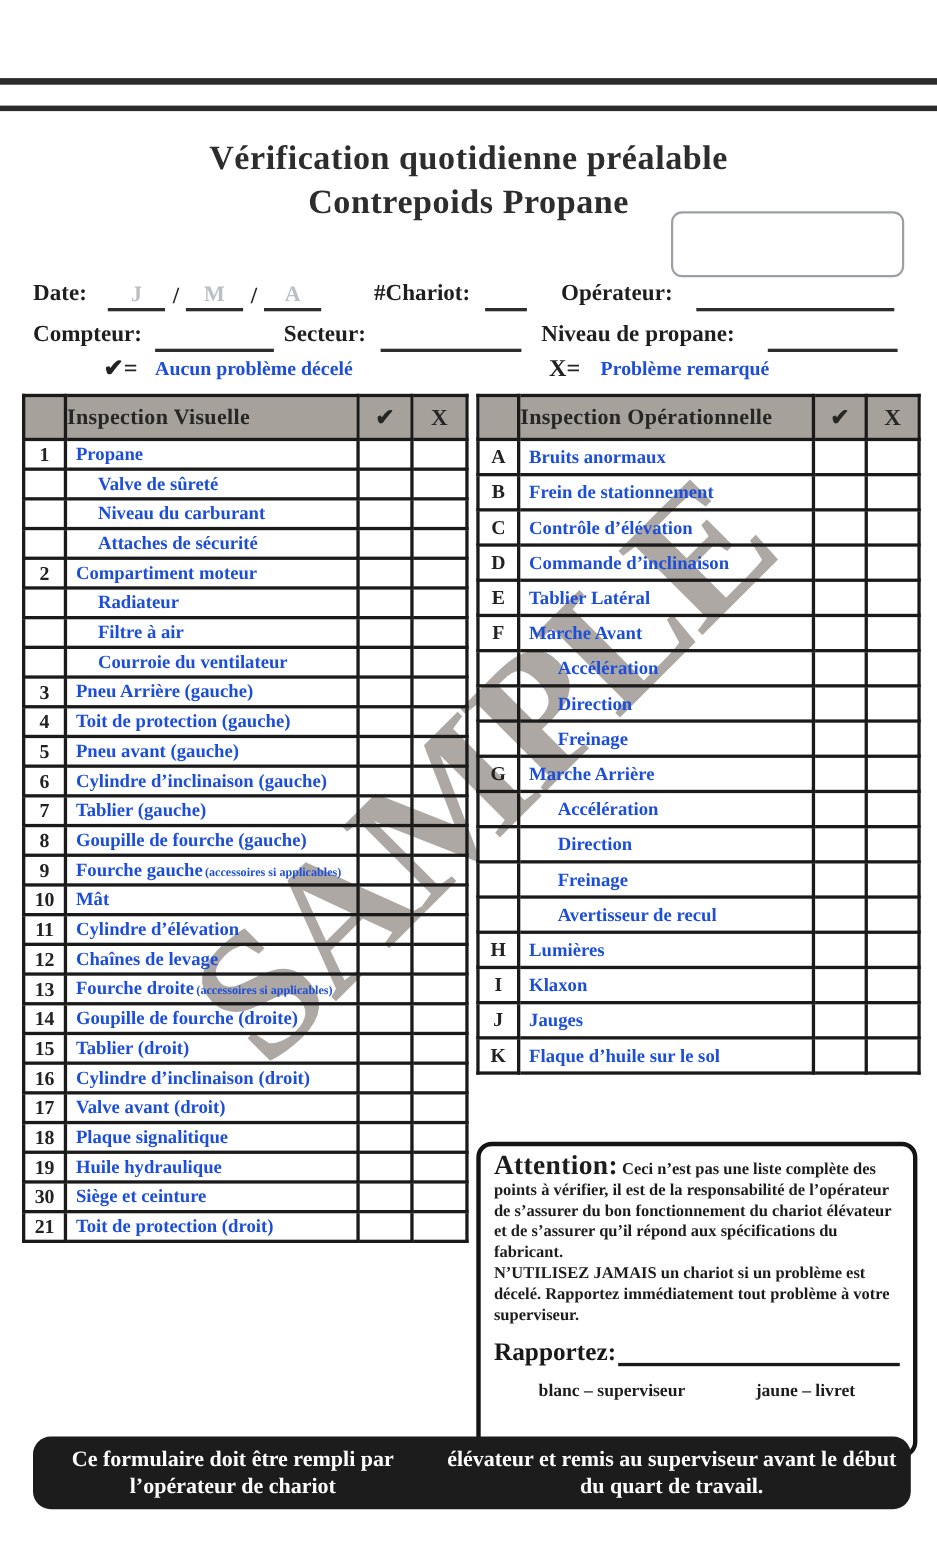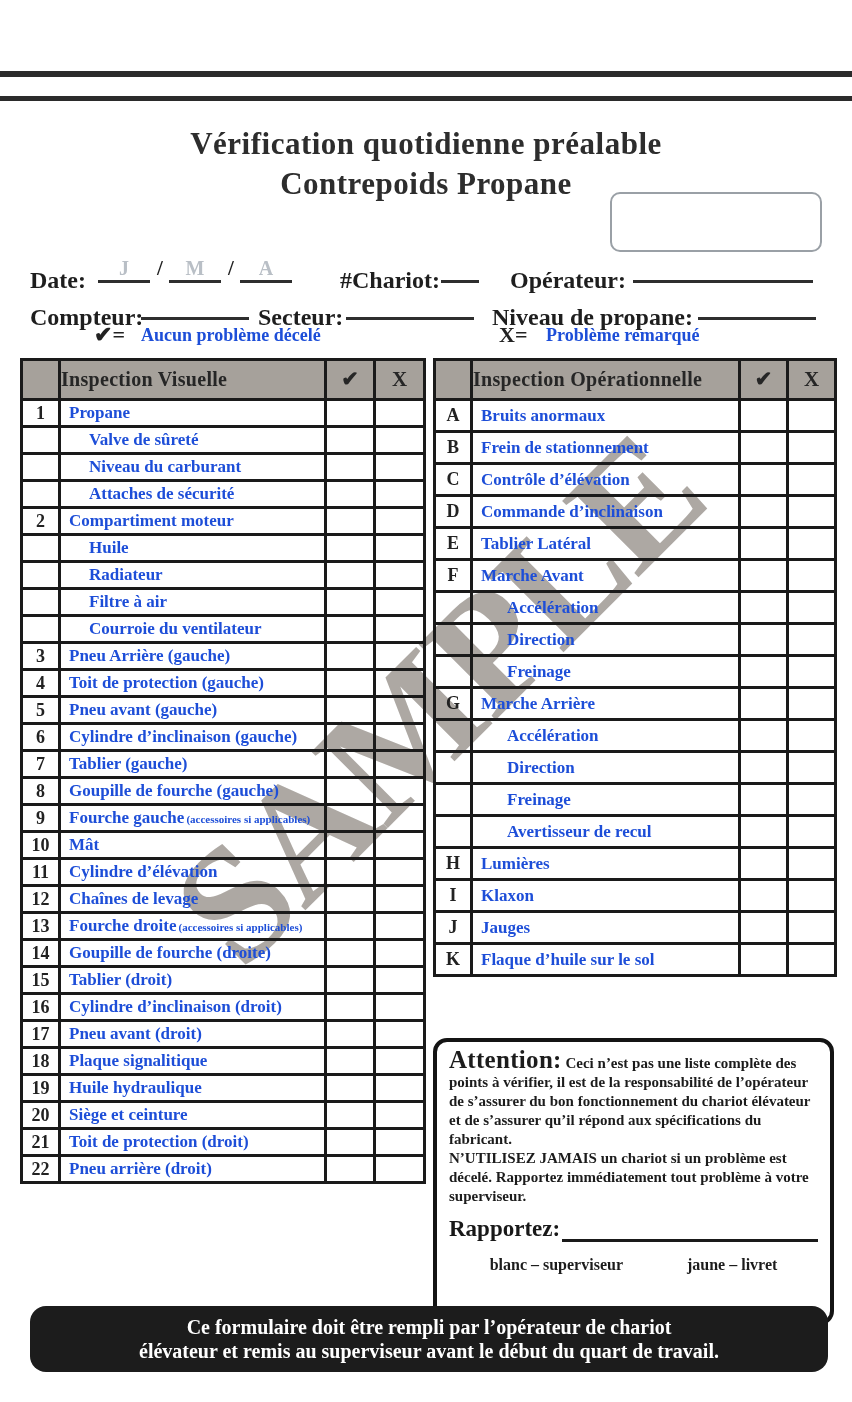--- a/index.html
+++ b/index.html
@@ -20,21 +20,21 @@
     font-size:31px; font-weight:900; line-height:40px; color:#2d2d2d; letter-spacing:.5px;
   }
 
   
   .stamp {
     position:absolute; left:610px; top:192px; width:208px; height:56px;
     border:2px solid #9aa0a6; border-radius:10px; background:transparent;
   }
 
   
-  .f { position:absolute; font-weight:700; font-size:24px; color:#1e1e1e; white-space:nowrap;margin-top:13px; }
+  .f { position:absolute; font-weight:700; font-size:21px; color:#1e1e1e; white-space:nowrap; }
   .slot {
     position:absolute; width:52px; height:26px; line-height:28px; text-align:center;
     border-bottom:3px solid #2e2e2e; font-weight:700; font-size:20px; color:#b9bfc6;
   }
   .uline { position:absolute; height:24px; border-bottom:3px solid #2e2e2e; }
   .slash { position:absolute; font-weight:700; font-size:21px; color:#1e1e1e; }
 
   
   .legend-sym { position:absolute; font-weight:900; font-size:22px; color:#222; }
   .legend-txt { position:absolute; font-weight:700; font-size:18px; color:#1d4ed8; }
@@ -71,21 +71,21 @@
   .att-body { margin:0; font-size:15px; line-height:19px; font-weight:700; color:#1c1c1c; }
   .att-title { font-size:25px; font-weight:900; letter-spacing:.3px; }
   .att-sig { display:flex; align-items:flex-end; margin-top:10px; font-size:23px; font-weight:900; color:#181818; }
   .sig-line { flex:1; height:20px; border-bottom:3px solid #1a1a1a; margin-left:2px; }
   .att-copies { display:flex; justify-content:center; gap:64px; margin-top:14px; font-size:16px; font-weight:700; color:#1c1c1c; }
 
   
   .footer {
     position:absolute; left:30px; top:1306px; width:798px; height:66px; box-sizing:border-box;
     background:#1c1c1c; border-radius:16px; color:#fff; z-index:2;
-    display:flex; flex-direction:column; align-items:center; justify-content:center;
+    display:flex; align-items:center; justify-content:center;
     font-size:20px; font-weight:700; line-height:24px; text-align:center;
   }
 </style>
 </head>
 <body>
 
 <div class="page">
 
   <div class="rule rule1 z2"></div>
   <div class="rule rule2 z2"></div>
@@ -166,26 +166,20 @@
     <td></td>
   </tr>
 
   <tr>
     <td class="c-num">2</td>
     <td class="c-label"><span>Compartiment moteur</span><span class="note"></span></td>
     <td></td>
     <td></td>
   </tr>
 
-  <tr class="sub">
-    <td class="c-num"></td>
-    <td class="c-label"><span>Huile</span><span class="note"></span></td>
-    <td></td>
-    <td></td>
-  </tr>
 
   <tr class="sub">
     <td class="c-num"></td>
     <td class="c-label"><span>Radiateur</span><span class="note"></span></td>
     <td></td>
     <td></td>
   </tr>
 
   <tr class="sub">
     <td class="c-num"></td>
@@ -294,59 +288,53 @@
 
   <tr>
     <td class="c-num">16</td>
     <td class="c-label"><span>Cylindre d’inclinaison (droit)</span><span class="note"></span></td>
     <td></td>
     <td></td>
   </tr>
 
   <tr>
     <td class="c-num">17</td>
-    <td class="c-label"><span>Pneu avant (droit)</span><span class="note"></span></td>
+    <td class="c-label"><span>Valve avant (droit)</span><span class="note"></span></td>
     <td></td>
     <td></td>
   </tr>
 
   <tr>
     <td class="c-num">18</td>
     <td class="c-label"><span>Plaque signalitique</span><span class="note"></span></td>
     <td></td>
     <td></td>
   </tr>
 
   <tr>
     <td class="c-num">19</td>
     <td class="c-label"><span>Huile hydraulique</span><span class="note"></span></td>
     <td></td>
     <td></td>
   </tr>
 
   <tr>
-    <td class="c-num">20</td>
+    <td class="c-num">30</td>
     <td class="c-label"><span>Siège et ceinture</span><span class="note"></span></td>
     <td></td>
     <td></td>
   </tr>
 
   <tr>
     <td class="c-num">21</td>
     <td class="c-label"><span>Toit de protection (droit)</span><span class="note"></span></td>
     <td></td>
     <td></td>
   </tr>
 
-  <tr>
-    <td class="c-num">22</td>
-    <td class="c-label"><span>Pneu arrière (droit)</span><span class="note"></span></td>
-    <td></td>
-    <td></td>
-  </tr>
 </tbody>
   </table>
 
   <table class="tbl" id="tbl-right">
     <colgroup>
         <col style="width:37px">
         <col style="width:268px">
         <col style="width:48px">
         <col style="width:48px">
       </colgroup>

